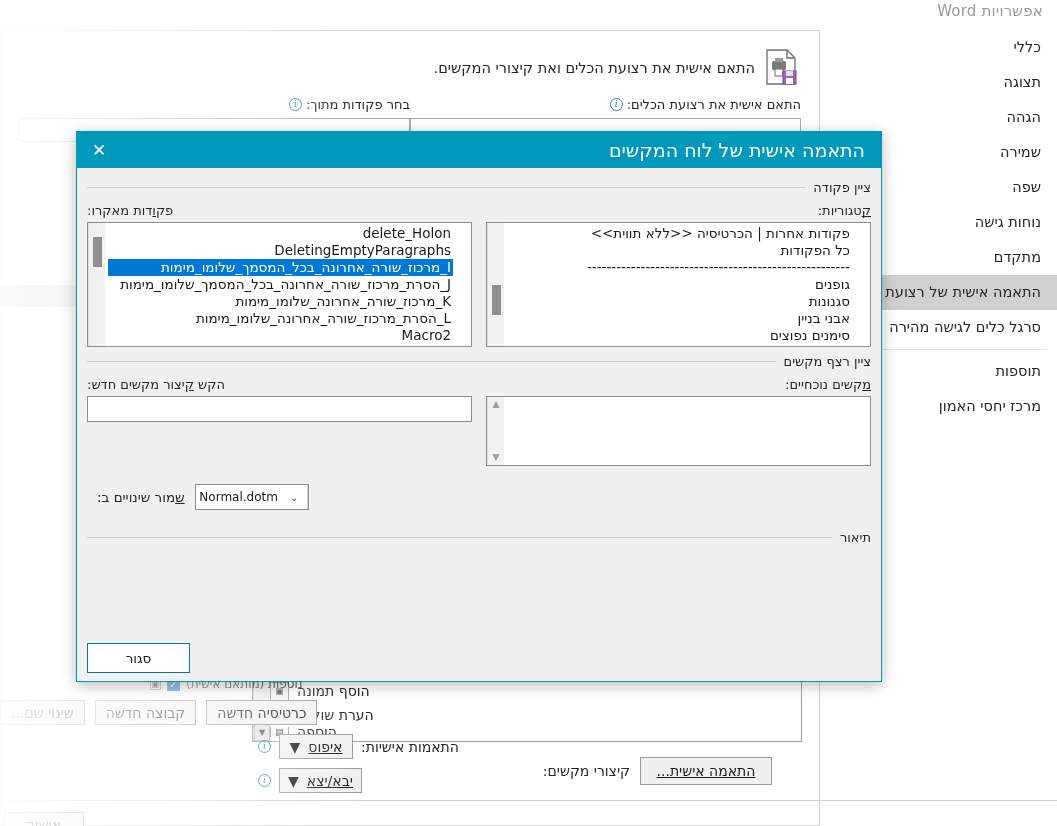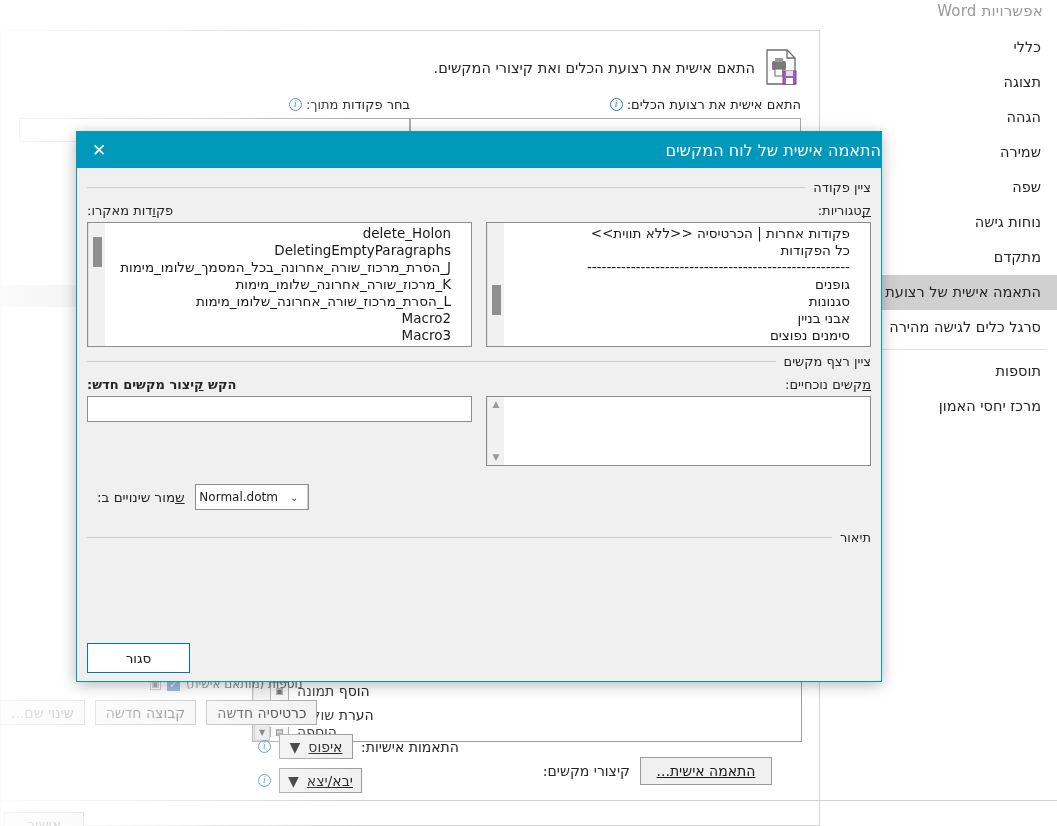--- a/index.html
+++ b/index.html
@@ -141,21 +141,21 @@
     background: #f0f0f0;
     border: 1px solid #0099bc;
     box-shadow: 0 3px 14px rgba(0,0,0,.28);
     direction: rtl;
   }
   .dlg-titlebar {
     height: 36px; background: #0099bc; color: #ffffff;
     display: flex; align-items: center; justify-content: space-between;
     padding: 0 0 0 0;
   }
-  .dlg-title { font-size: 16px; }
+  .dlg-title { font-size: 19px; padding-right: 16px; }
   .dlg-close {
     width: 44px; height: 36px; display: flex; align-items: center; justify-content: center;
     color: #fff; font-size: 17px; font-family: "Liberation Sans", sans-serif;
   }
   .dlg-body { padding: 8px 10px 0 10px; position: relative; height: 515px; }
 
   .grp {
     position: relative; margin-top: 4px;
   }
   .grp-head { display: flex; align-items: center; gap: 8px; }
@@ -408,20 +408,21 @@
             <div class="col-lbl" style="text-align:left;">
               <span>פק</span><span class="u">ו</span><span>דות מאקרו:</span>
             </div>
             <div class="listbox">
               <div class="sb">
                 <div class="sb-thumb" style="top:14px;"></div>
               </div>
               <div class="items">
                 <div class="li ltr">delete_Holon</div>
                 <div class="li ltr">DeletingEmptyParagraphs</div>
+                <div class="li sel">I_מרכוז_שורה_אחרונה_בכל_המסמך_שלומו_מימות</div>
                 <div class="li">J_הסרת_מרכוז_שורה_אחרונה_בכל_המסמך_שלומו_מימות</div>
                 <div class="li">K_מרכוז_שורה_אחרונה_שלומו_מימות</div>
                 <div class="li">L_הסרת_מרכוז_שורה_אחרונה_שלומו_מימות</div>
                 <div class="li ltr">Macro2</div>
                 <div class="li ltr">Macro3</div>
               </div>
             </div>
           </div>
 
         </div>
@@ -440,21 +441,21 @@
             </div>
             <div class="keys-box">
               <div class="keys-sb">
                 <span class="tri">▲</span>
                 <span class="tri">▼</span>
               </div>
             </div>
           </div>
 
           <div class="col">
-            <div class="col-lbl" style="text-align:left;font-weight:bold;">
+            <div class="col-lbl" style="text-align:left;">
               <span>הקש </span><span class="u">ק</span><span>יצור מקשים חדש:</span>
             </div>
             <div class="field"></div>
           </div>
         </div>
       </div>
 
       <div class="save-row">
         <div class="save-lbl">
           <span class="u">ש</span><span>מור שינויים ב:</span>

